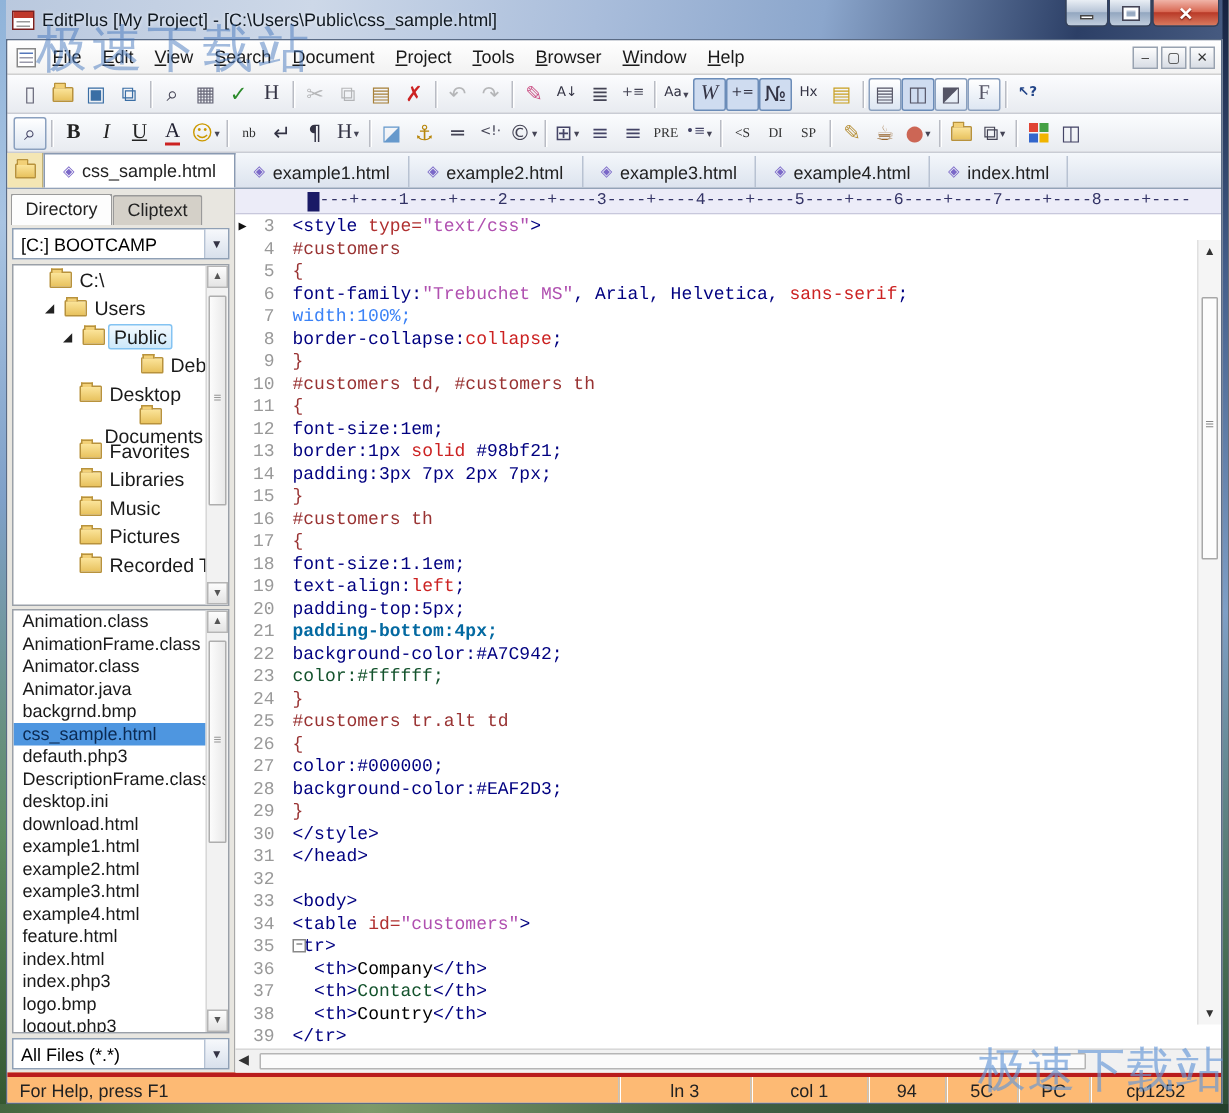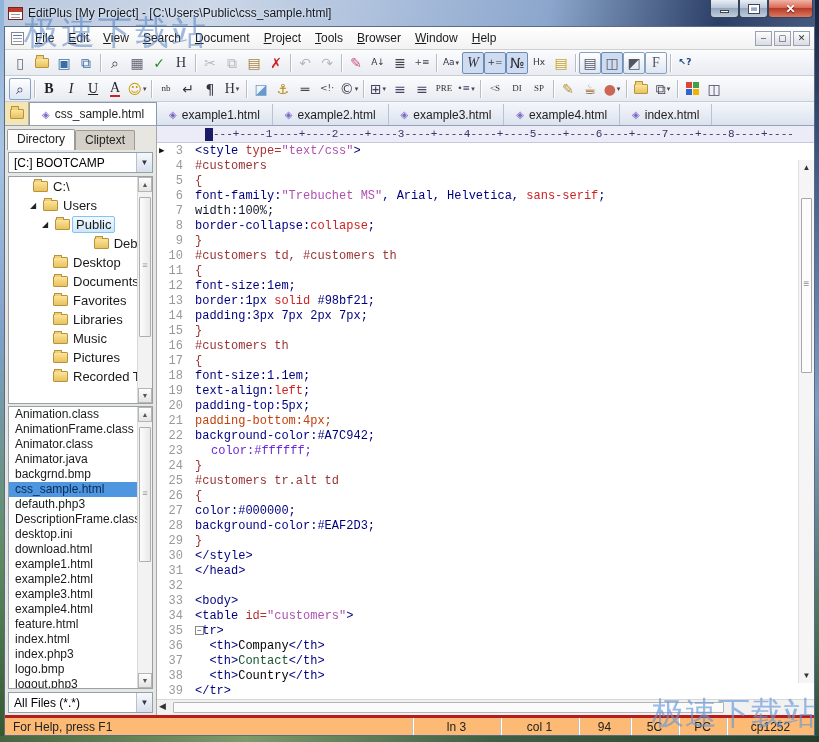--- a/index.html
+++ b/index.html
@@ -423,21 +423,21 @@
                 <span class="tlabel">Public</span>
               </div>
               <div class="trow" style="padding-left: 44px; justify-content: flex-end;">
                 <span class="tree-folder"></span>
                 <span class="tlabel">Debug</span>
               </div>
               <div class="trow" style="padding-left: 44px;">
                 <span class="tree-folder"></span>
                 <span class="tlabel">Desktop</span>
               </div>
-              <div class="trow" style="padding-left: 44px;">
+              <div class="trow" style="padding-left: 44px; flex-direction: column;">
                 <span class="tree-folder"></span>
                 <span class="tlabel">Documents</span>
               </div>
               <div class="trow" style="padding-left: 44px;">
                 <span class="tree-folder"></span>
                 <span class="tlabel">Favorites</span>
               </div>
               <div class="trow" style="padding-left: 44px;">
                 <span class="tree-folder"></span>
                 <span class="tlabel">Libraries</span>
@@ -496,37 +496,37 @@
       </div>
 
       <div class="editor">
         <div class="ruler"><span class="rblock"></span><span id="ruler-text">---+----1----+----2----+----3----+----4----+----5----+----6----+----7----+----8----+----</span></div>
         <div class="code-area">
           <div class="code-lines" id="code">
               <div class="cline"><span class="cmark">▶</span><span class="cnum">3</span><span class="ctext"><span style="color: rgb(0, 0, 128);">&lt;style </span><span style="color: rgb(176, 48, 48);">type=</span><span style="color: rgb(176, 80, 176);">"text/css"</span><span style="color: rgb(0, 0, 128);">&gt;</span></span></div>
               <div class="cline"><span class="cnum">4</span><span class="ctext"><span style="color: rgb(153, 51, 51);">#customers</span></span></div>
               <div class="cline"><span class="cnum">5</span><span class="ctext"><span style="color: rgb(153, 51, 51);">{</span></span></div>
               <div class="cline"><span class="cnum">6</span><span class="ctext"><span style="color: rgb(0, 0, 128);">font-family:</span><span style="color: rgb(176, 80, 176);">"Trebuchet MS"</span><span style="color: rgb(0, 0, 128);">, Arial, Helvetica, </span><span style="color: rgb(204, 34, 34);">sans-serif</span><span style="color: rgb(0, 0, 128);">;</span></span></div>
-              <div class="cline"><span class="cnum">7</span><span class="ctext"><span style="color: #0f172a;">width:100%;</span></span></div>
+              <div class="cline"><span class="cnum">7</span><span class="ctext"><span style="color: #3b82f6;">width:100%;</span></span></div>
               <div class="cline"><span class="cnum">8</span><span class="ctext"><span style="color: rgb(0, 0, 128);">border-collapse:</span><span style="color: rgb(204, 34, 34);">collapse</span><span style="color: rgb(0, 0, 128);">;</span></span></div>
               <div class="cline"><span class="cnum">9</span><span class="ctext"><span style="color: rgb(153, 51, 51);">}</span></span></div>
               <div class="cline"><span class="cnum">10</span><span class="ctext"><span style="color: rgb(153, 51, 51);">#customers td, #customers th</span></span></div>
               <div class="cline"><span class="cnum">11</span><span class="ctext"><span style="color: rgb(153, 51, 51);">{</span></span></div>
               <div class="cline"><span class="cnum">12</span><span class="ctext"><span style="color: rgb(0, 0, 128);">font-size:1em;</span></span></div>
               <div class="cline"><span class="cnum">13</span><span class="ctext"><span style="color: rgb(0, 0, 128);">border:1px </span><span style="color: rgb(204, 34, 34);">solid</span><span style="color: rgb(0, 0, 128);"> #98bf21;</span></span></div>
               <div class="cline"><span class="cnum">14</span><span class="ctext"><span style="color: rgb(0, 0, 128);">padding:3px 7px 2px 7px;</span></span></div>
               <div class="cline"><span class="cnum">15</span><span class="ctext"><span style="color: rgb(153, 51, 51);">}</span></span></div>
               <div class="cline"><span class="cnum">16</span><span class="ctext"><span style="color: rgb(153, 51, 51);">#customers th</span></span></div>
               <div class="cline"><span class="cnum">17</span><span class="ctext"><span style="color: rgb(153, 51, 51);">{</span></span></div>
               <div class="cline"><span class="cnum">18</span><span class="ctext"><span style="color: rgb(0, 0, 128);">font-size:1.1em;</span></span></div>
               <div class="cline"><span class="cnum">19</span><span class="ctext"><span style="color: rgb(0, 0, 128);">text-align:</span><span style="color: rgb(204, 34, 34);">left</span><span style="color: rgb(0, 0, 128);">;</span></span></div>
               <div class="cline"><span class="cnum">20</span><span class="ctext"><span style="color: rgb(0, 0, 128);">padding-top:5px;</span></span></div>
-              <div class="cline"><span class="cnum">21</span><span class="ctext"><span style="color: #c2410c;">padding-bottom:4px;</span></span></div>
+              <div class="cline"><span class="cnum">21</span><span class="ctext"><span style="color: #0369a1; font-weight: bold;">padding-bottom:4px;</span></span></div>
               <div class="cline"><span class="cnum">22</span><span class="ctext"><span style="color: rgb(0, 0, 128);">background-color:#A7C942;</span></span></div>
-              <div class="cline"><span class="cnum">23</span><span class="ctext"><span style="color: #6d28d9; margin-left: 16px;">color:#ffffff;</span></span></div>
+              <div class="cline"><span class="cnum">23</span><span class="ctext"><span style="color: #14532d;">color:#ffffff;</span></span></div>
               <div class="cline"><span class="cnum">24</span><span class="ctext"><span style="color: rgb(153, 51, 51);">}</span></span></div>
               <div class="cline"><span class="cnum">25</span><span class="ctext"><span style="color: rgb(153, 51, 51);">#customers tr.alt td</span></span></div>
               <div class="cline"><span class="cnum">26</span><span class="ctext"><span style="color: rgb(153, 51, 51);">{</span></span></div>
               <div class="cline"><span class="cnum">27</span><span class="ctext"><span style="color: rgb(0, 0, 128);">color:#000000;</span></span></div>
               <div class="cline"><span class="cnum">28</span><span class="ctext"><span style="color: rgb(0, 0, 128);">background-color:#EAF2D3;</span></span></div>
               <div class="cline"><span class="cnum">29</span><span class="ctext"><span style="color: rgb(153, 51, 51);">}</span></span></div>
               <div class="cline"><span class="cnum">30</span><span class="ctext"><span style="color: rgb(0, 0, 128);">&lt;/style&gt;</span></span></div>
               <div class="cline"><span class="cnum">31</span><span class="ctext"><span style="color: rgb(0, 0, 128);">&lt;/head&gt;</span></span></div>
               <div class="cline"><span class="cnum">32</span><span class="ctext"></span></div>
               <div class="cline"><span class="cnum">33</span><span class="ctext"><span style="color: rgb(0, 0, 128);">&lt;body&gt;</span></span></div>

